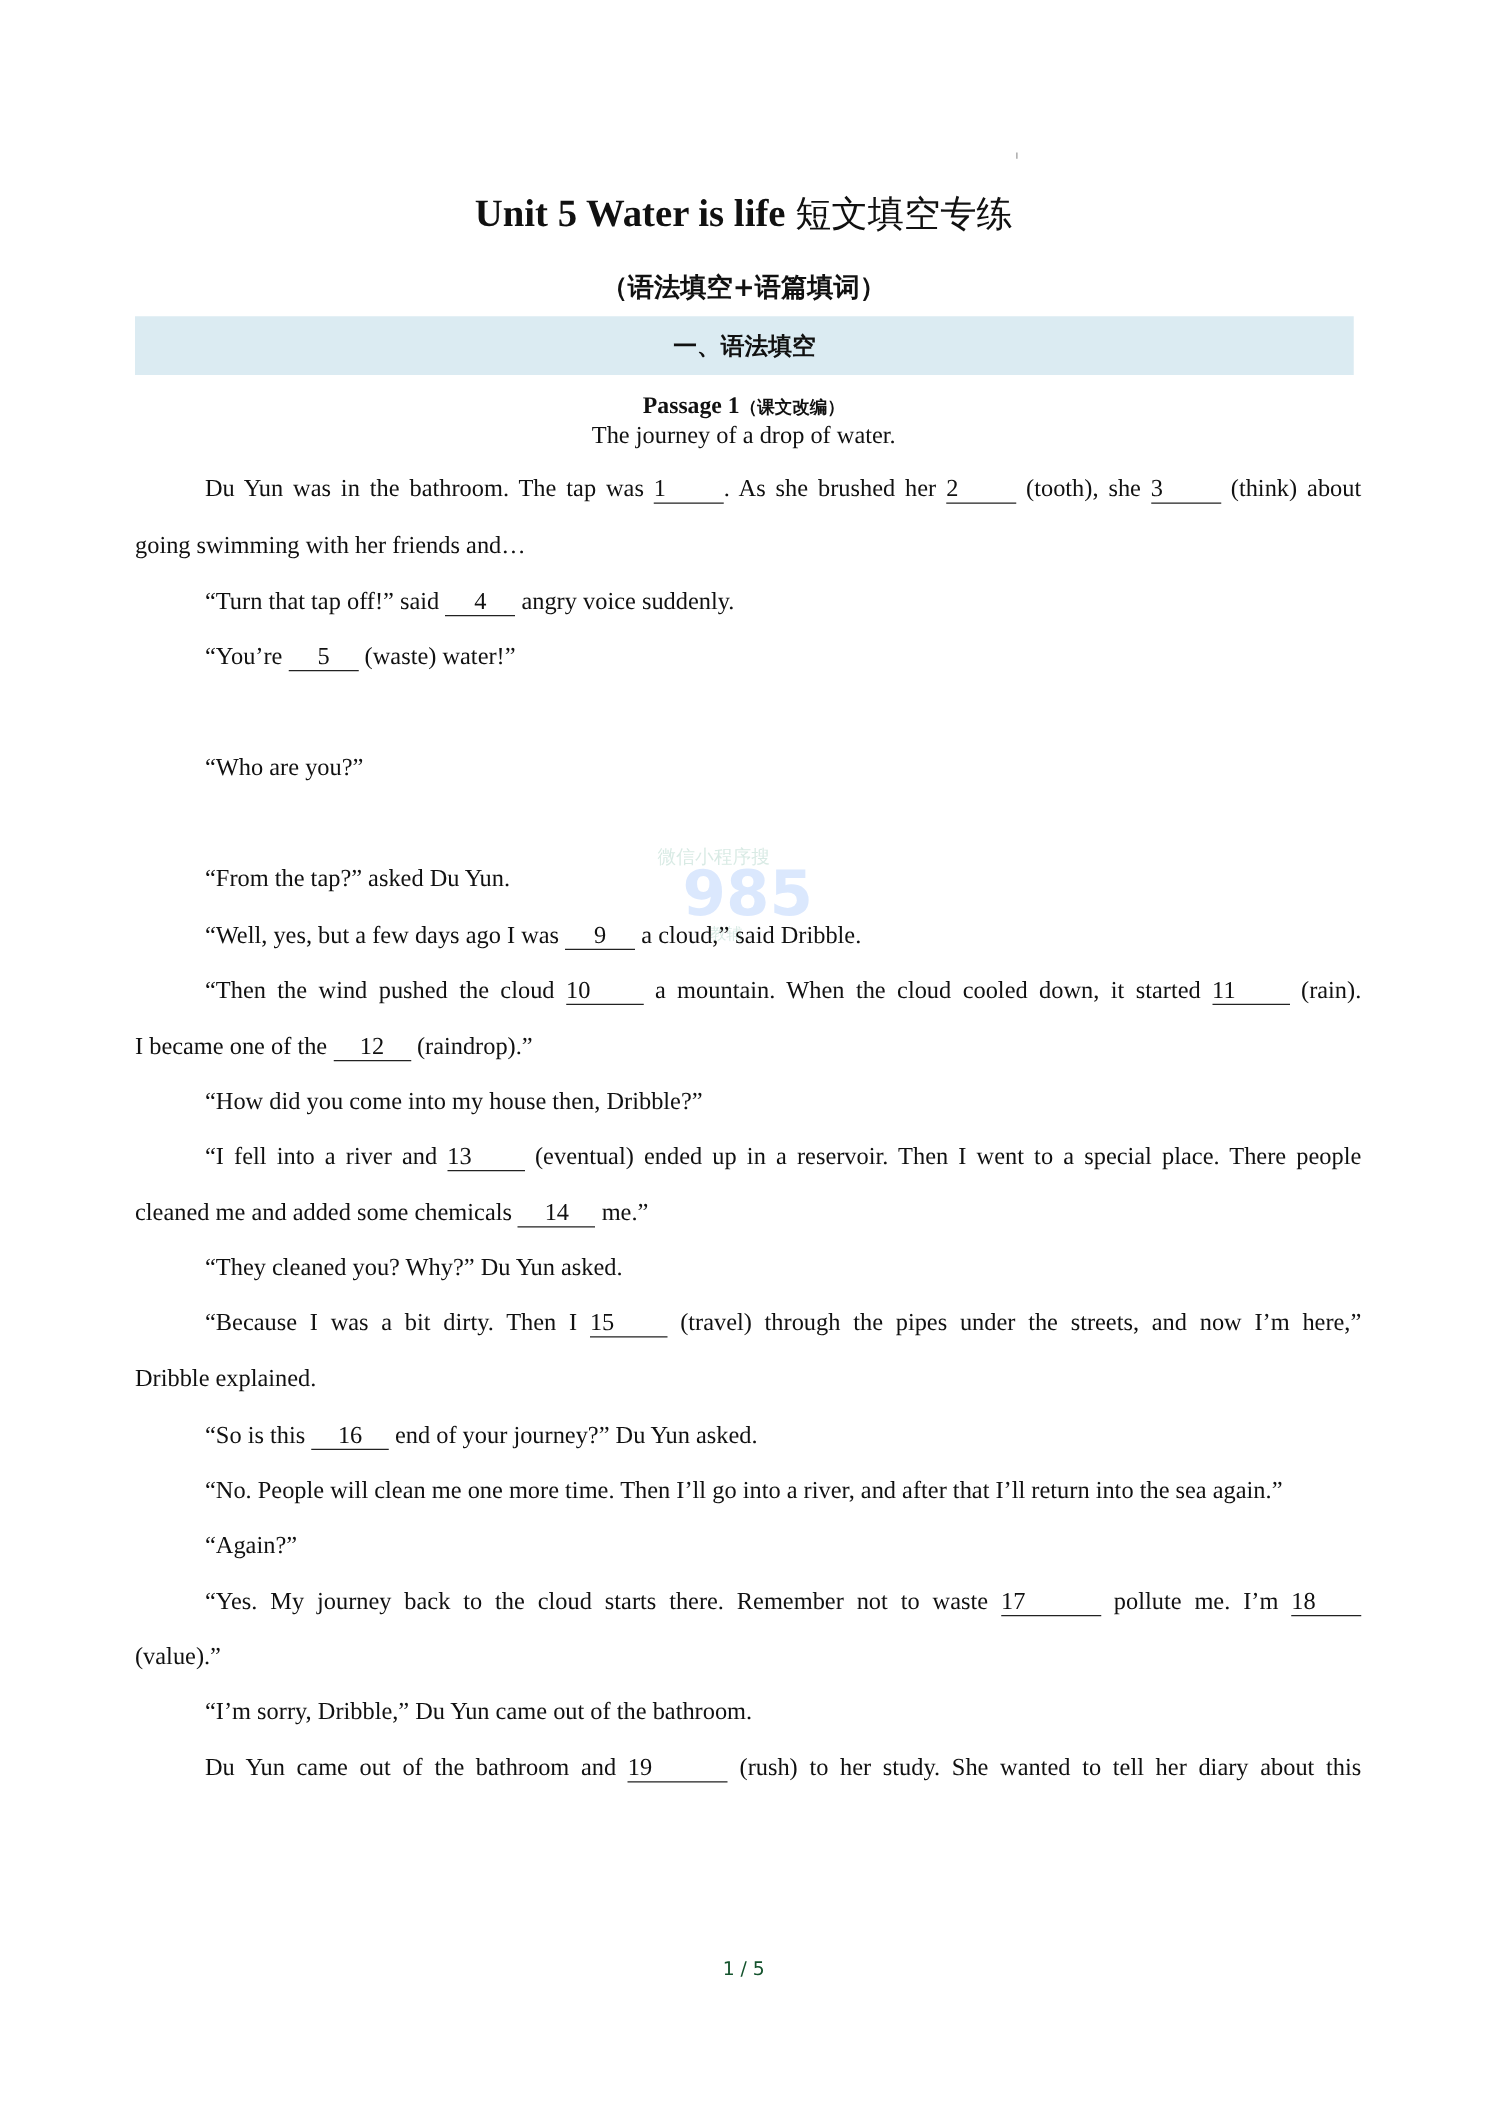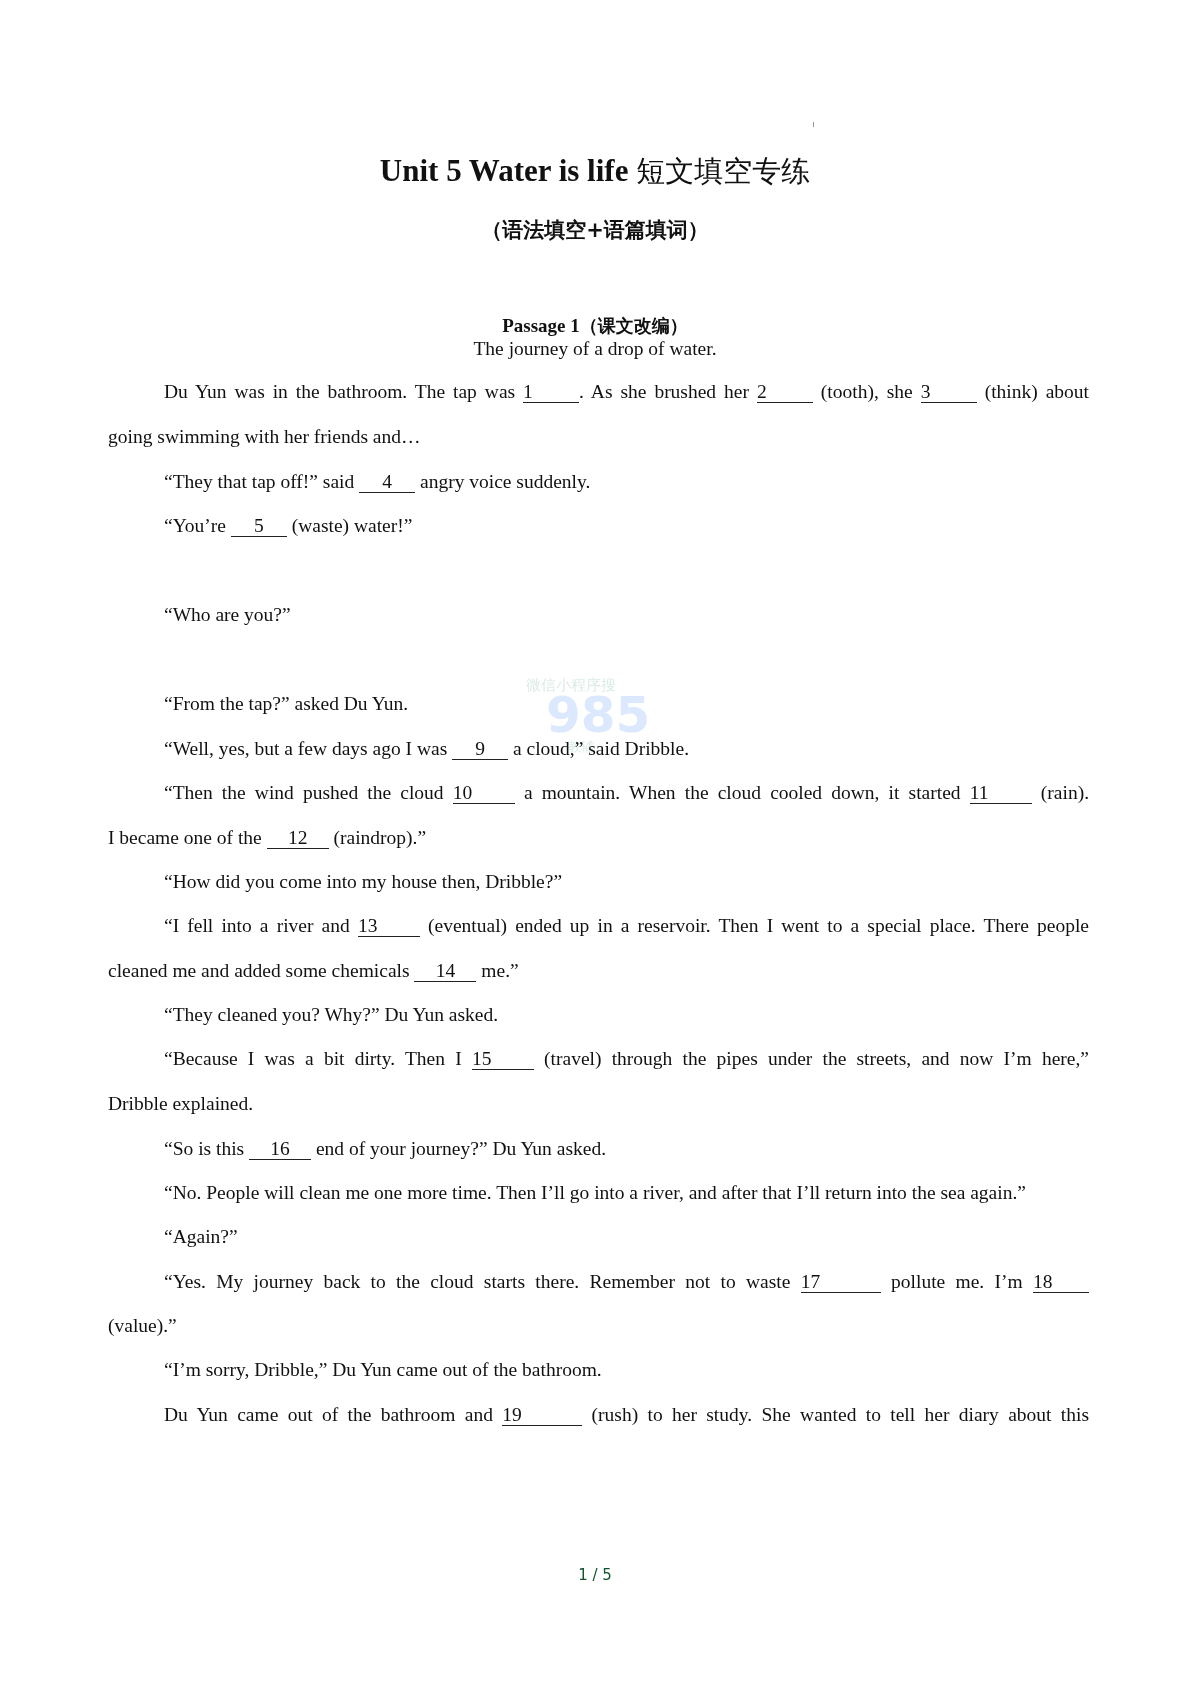--- a/index.html
+++ b/index.html
@@ -73,21 +73,21 @@
       position: absolute;
       top: 314px;
       left: 0;
       width: 1190px;
       text-align: center;
       font-size: 19px;
       font-weight: bold;
     }
     .passage-title .zh {
       font-family: "DejaVu Sans", sans-serif;
-      font-size: 18px;
+      font-size: 14px;
     }
     .line {
       position: absolute;
       font-size: 19.5px;
       white-space: nowrap;
       line-height: 24px;
     }
     .center-line {
       left: 0;
       width: 1190px;
@@ -159,41 +159,44 @@
 <div class="page">
 
   <div class="tick-mark"></div>
 
   <div class="title">
     <span>Unit 5 Water is life </span><span class="zh">短文填空专练</span>
   </div>
 
   <div class="subtitle">（语法填空+语篇填词）</div>
 
+  <div class="section-band">
+    <span>一、语法填空</span>
+  </div>
 
   <div class="passage-title">
     <span>Passage 1</span><span class="zh">（课文改编）</span>
   </div>
 
   <div class="line center-line" style="top:337px;">The journey of a drop of water.</div>
 
   <div class="watermark">
     <span class="wm-top">微信小程序搜</span>
     <span class="wm-num">985</span>
     <span class="wm-bottom">教辅</span>
   </div>
 
   <div class="line indent justify" style="top:380px;">
     <span>Du Yun was in the bathroom. The tap was </span><span class="blank b5">1</span><span>. As she brushed her </span><span class="blank b5">2</span><span> (tooth), she </span><span class="blank b5">3</span><span> (think) about</span>
   </div>
 
   <div class="line noindent" style="top:425px;">going swimming with her friends and…</div>
 
   <div class="line indent" style="top:470px;">
-    <span>“They that tap off!” said </span><span class="blank b5">4</span><span> angry voice suddenly.</span>
+    <span>“Turn that tap off!” said </span><span class="blank b5">4</span><span> angry voice suddenly.</span>
   </div>
 
   <div class="line indent" style="top:514px;">
     <span>“You’re </span><span class="blank b5">5</span><span> (waste) water!”</span>
   </div>
 
 
   <div class="line indent" style="top:603px;">“Who are you?”</div>
 
 

